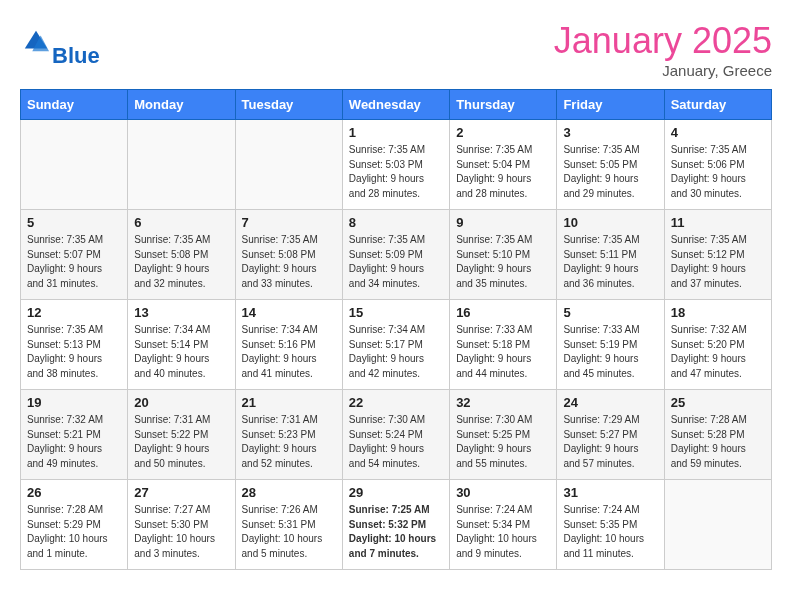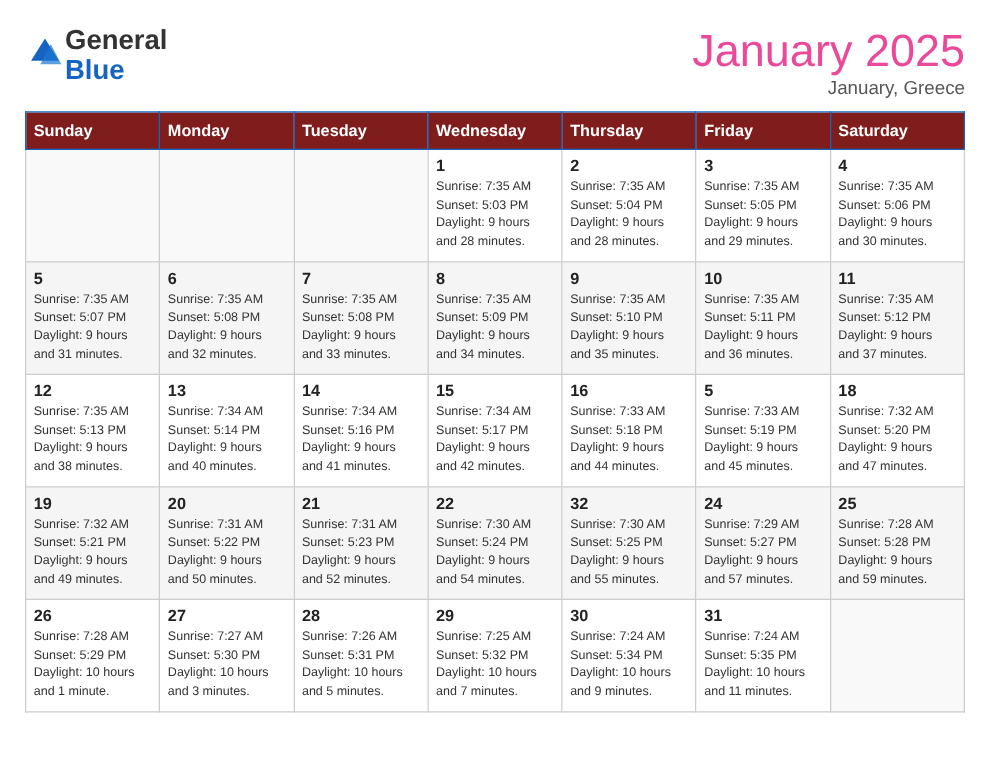--- a/index.html
+++ b/index.html
@@ -44,21 +44,21 @@
     .subtitle {
       font-size: 15px;
       color: #555;
     }
     table {
       width: 100%;
       border-collapse: collapse;
       table-layout: fixed;
     }
     thead th {
-      background: #7f1d1d;
+      background: #3b82f6;
       color: #fff;
       font-size: 13px;
       font-weight: 600;
       padding: 7px 6px;
       text-align: left;
       border: 1px solid #1565c0;
     }
     tbody td {
       border: 1px solid #ccc;
       vertical-align: top;
@@ -91,21 +91,21 @@
 
 <div class="header">
   <div class="logo">
     <div>
       <svg class="logo-icon" viewBox="0 0 30 30">
         <polygon points="15,3 27,22 3,22" fill="#1565c0"></polygon>
         <polygon points="20,8 29,25 11,25" fill="#1976d2" opacity="0.7"></polygon>
       </svg>
     </div>
     <div class="logo-text">
-      <span class="logo-general">General</span><br>
+      <br>
       <span class="logo-blue">Blue</span>
     </div>
   </div>
   <div class="title-block">
     <div class="month-title">January 2025</div>
     <div class="subtitle">January, Greece</div>
   </div>
 </div>
 
 <table>
@@ -324,21 +324,21 @@
         </td>
         <td>
           <div class="day-number">28</div>
           <div class="cell-info" style="white-space: pre-line;">Sunrise: 7:26 AM
 Sunset: 5:31 PM
 Daylight: 10 hours
 and 5 minutes.</div>
         </td>
         <td>
           <div class="day-number">29</div>
-          <div class="cell-info" style="white-space: pre-line;">Sunrise: 7:25 AM
+          <div class="cell-info" style="white-space: pre-line; font-weight: bold;">Sunrise: 7:25 AM
 Sunset: 5:32 PM
 Daylight: 10 hours
 and 7 minutes.</div>
         </td>
         <td>
           <div class="day-number">30</div>
           <div class="cell-info" style="white-space: pre-line;">Sunrise: 7:24 AM
 Sunset: 5:34 PM
 Daylight: 10 hours
 and 9 minutes.</div>

